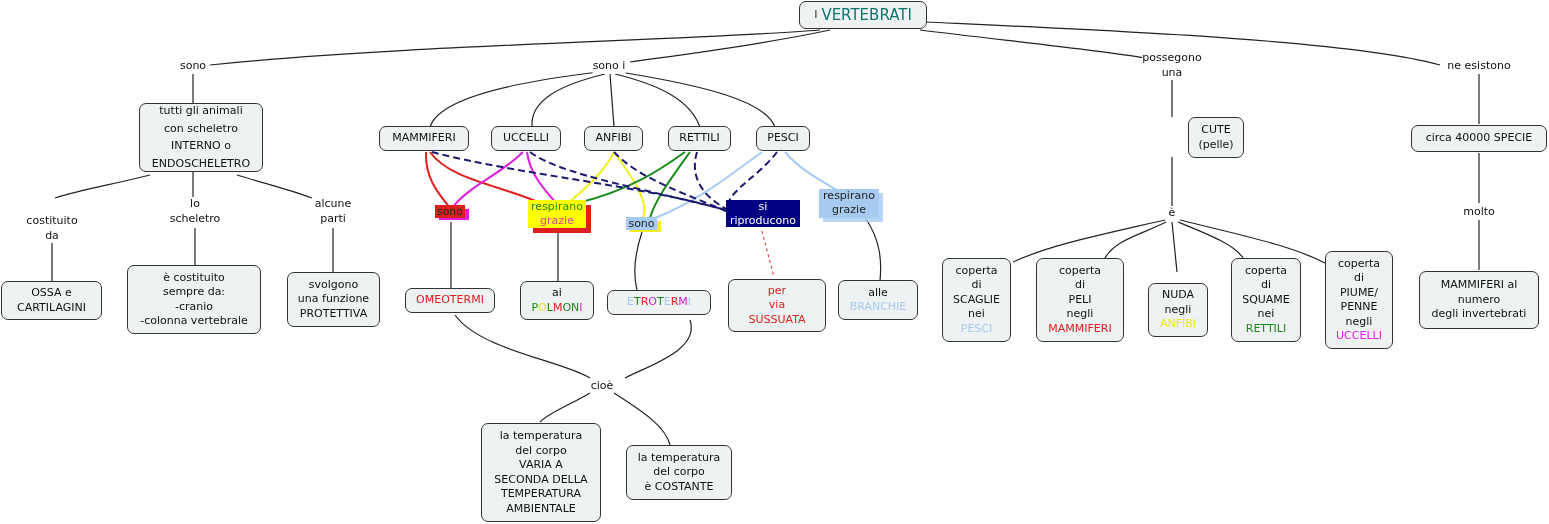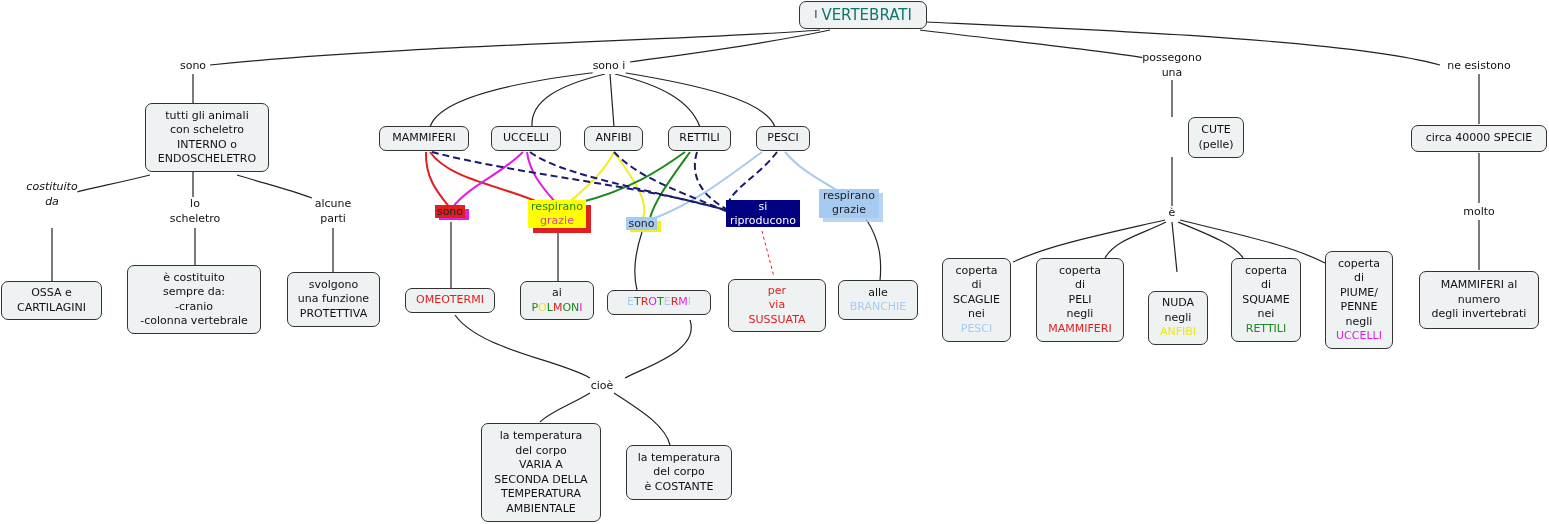--- a/index.html
+++ b/index.html
@@ -76,27 +76,27 @@
   </g>
   <path d="M762 231 L774 277" stroke="#e02020" stroke-width="1" stroke-dasharray="3,3" fill="none"></path>
 </svg>
 
 <div class="node" style="left:799px;top:1px;width:128px;height:28px;flex-direction:row;gap:4px;">
   <span class="title sm" style="font-size:11px;color:#333;">I</span>
   <span class="title">VERTEBRATI</span>
 </div>
 
 <div class="lbl" style="left:193px;top:59px;">sono</div>
-<div class="node" style="left:145px;top:103px;width:124px;height:69px;">
+<div class="node" style="left:139px;top:103px;width:124px;height:69px;justify-content:space-between;">
   <span>tutti gli animali</span>
   <span>con scheletro</span>
   <span>INTERNO o</span>
   <span>ENDOSCHELETRO</span>
 </div>
-<div class="lbl" style="left:52px;top:180px;font-style:italic;">
+<div class="lbl" style="left:52px;top:214px;">
   <div>costituito</div>
   <div>da</div>
 </div>
 <div class="lbl" style="left:195px;top:197px;">
   <div>lo</div>
   <div>scheletro</div>
 </div>
 <div class="lbl" style="left:333px;top:197px;">
   <div>alcune</div>
   <div>parti</div>
@@ -212,21 +212,21 @@
   <span>nei</span>
   <span class="lblue">PESCI</span>
 </div>
 <div class="node" style="left:1036px;top:258px;width:88px;height:84px;">
   <span>coperta</span>
   <span>di</span>
   <span>PELI</span>
   <span>negli</span>
   <span class="red">MAMMIFERI</span>
 </div>
-<div class="node" style="left:1148px;top:291px;width:60px;height:54px;">
+<div class="node" style="left:1148px;top:283px;width:60px;height:54px;">
   <span>NUDA</span>
   <span>negli</span>
   <span class="yellow">ANFIBI</span>
 </div>
 <div class="node" style="left:1231px;top:258px;width:70px;height:84px;">
   <span>coperta</span>
   <span>di</span>
   <span>SQUAME</span>
   <span>nei</span>
   <span class="green">RETTILI</span>

